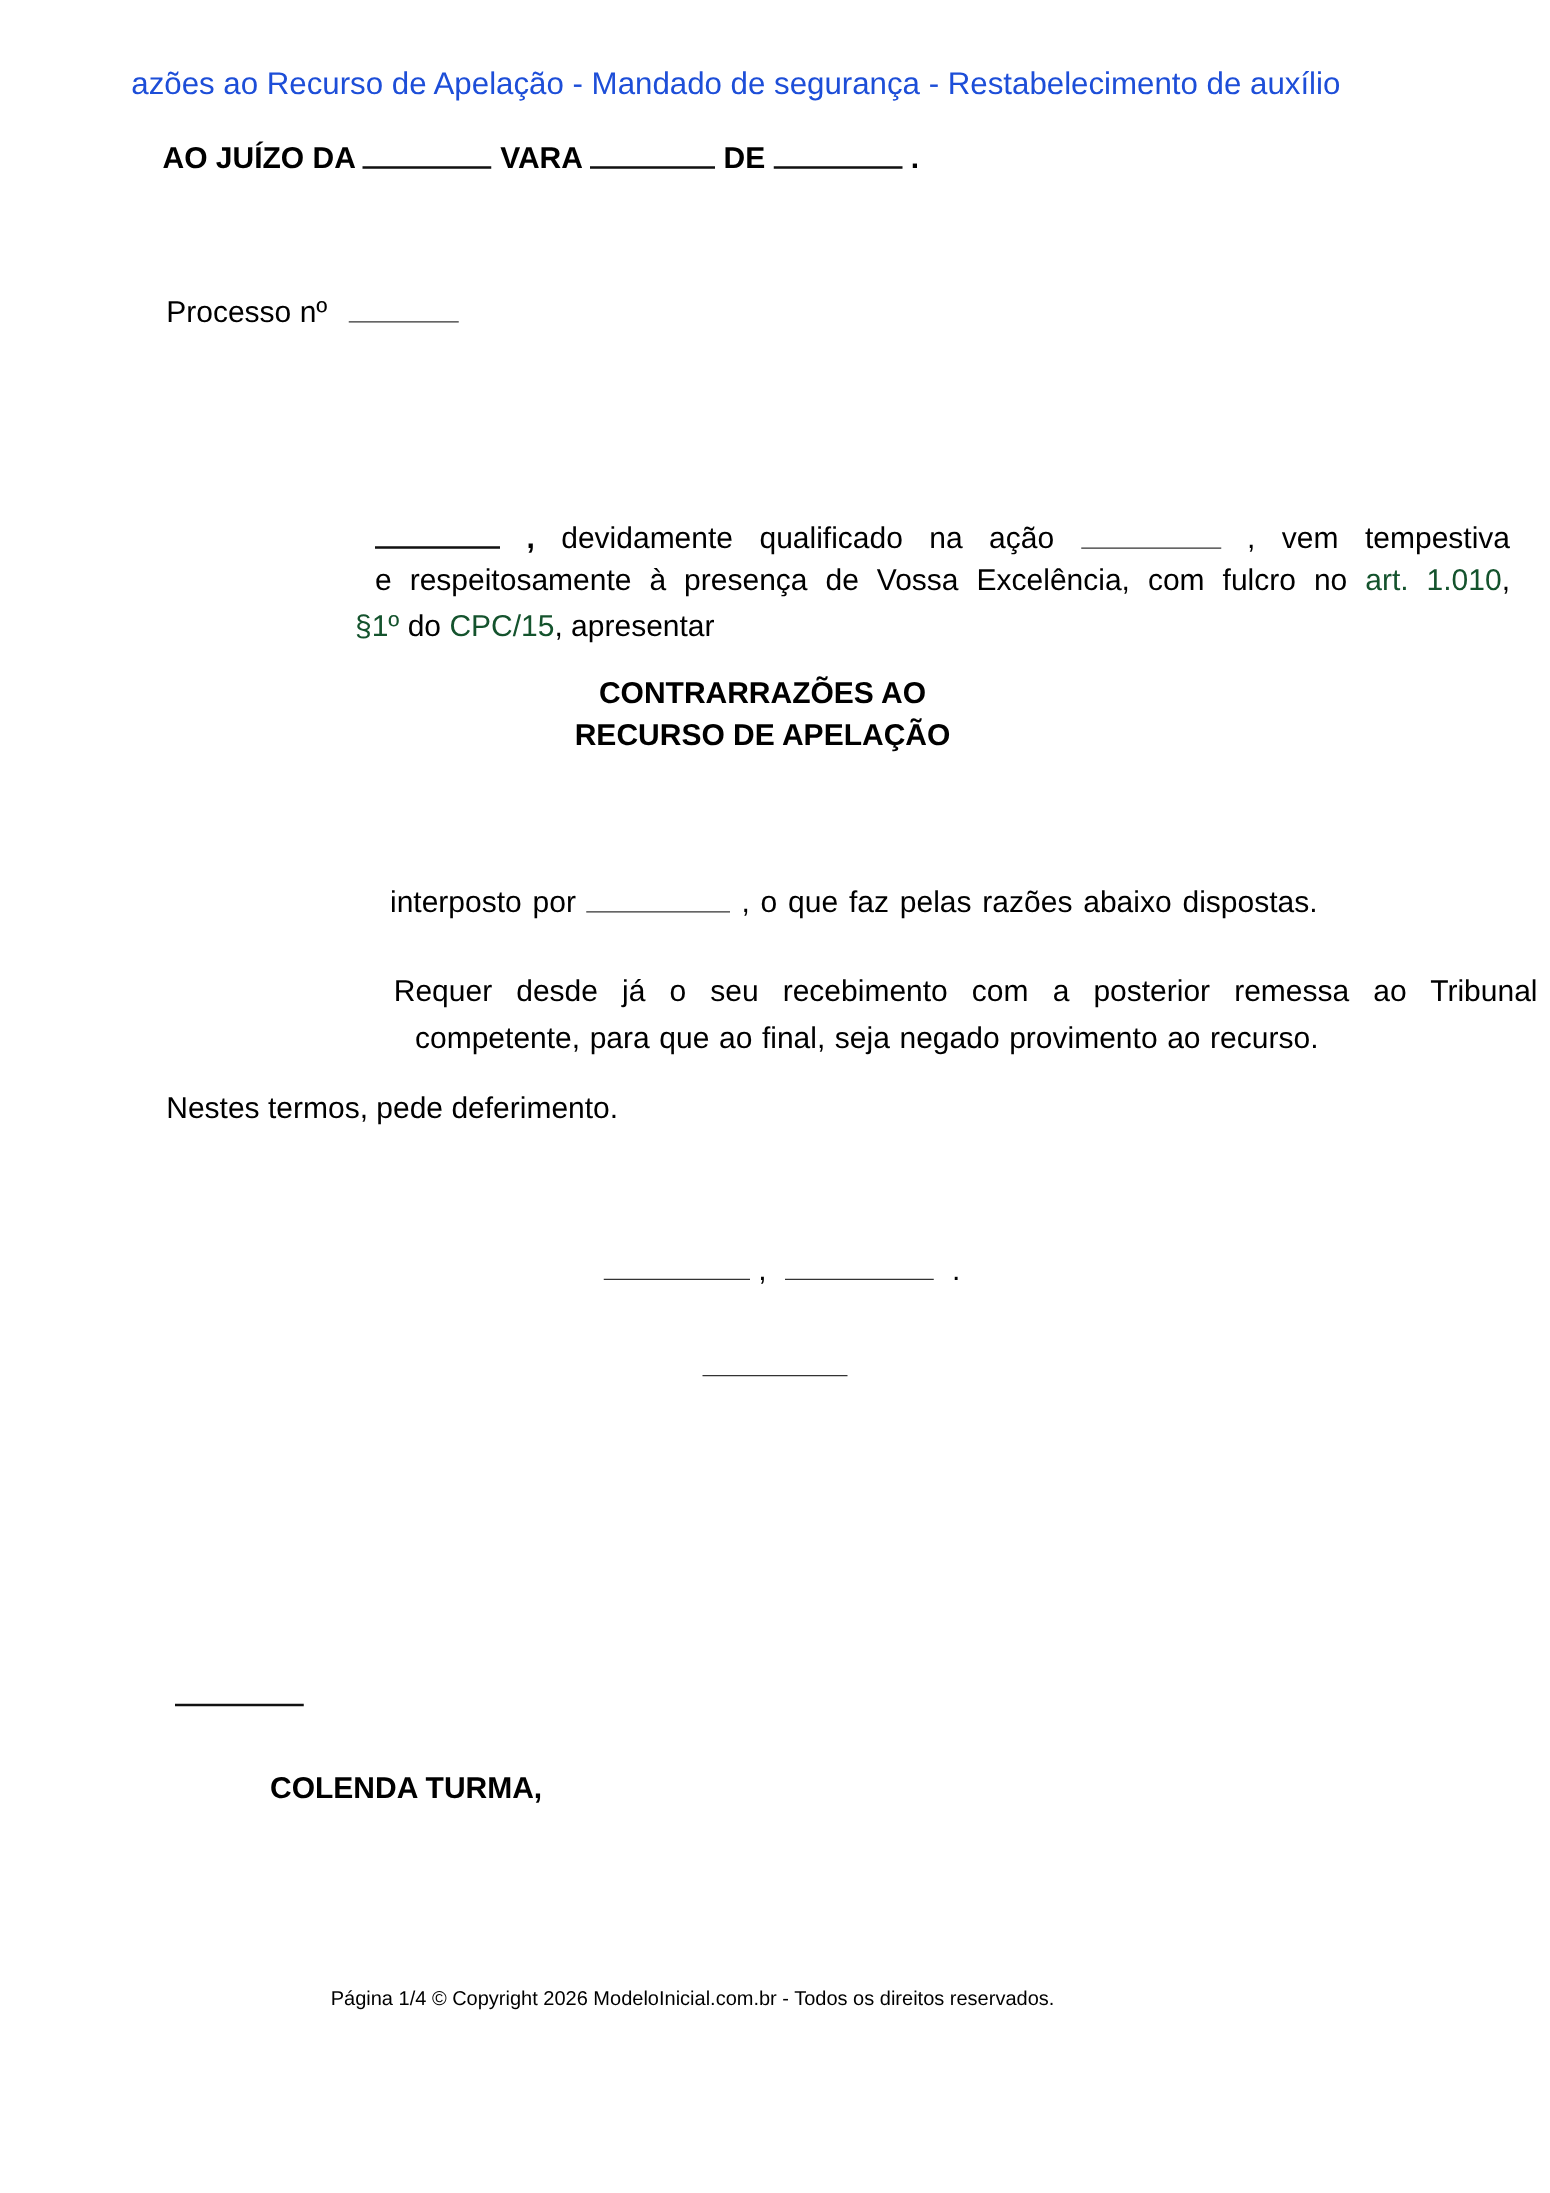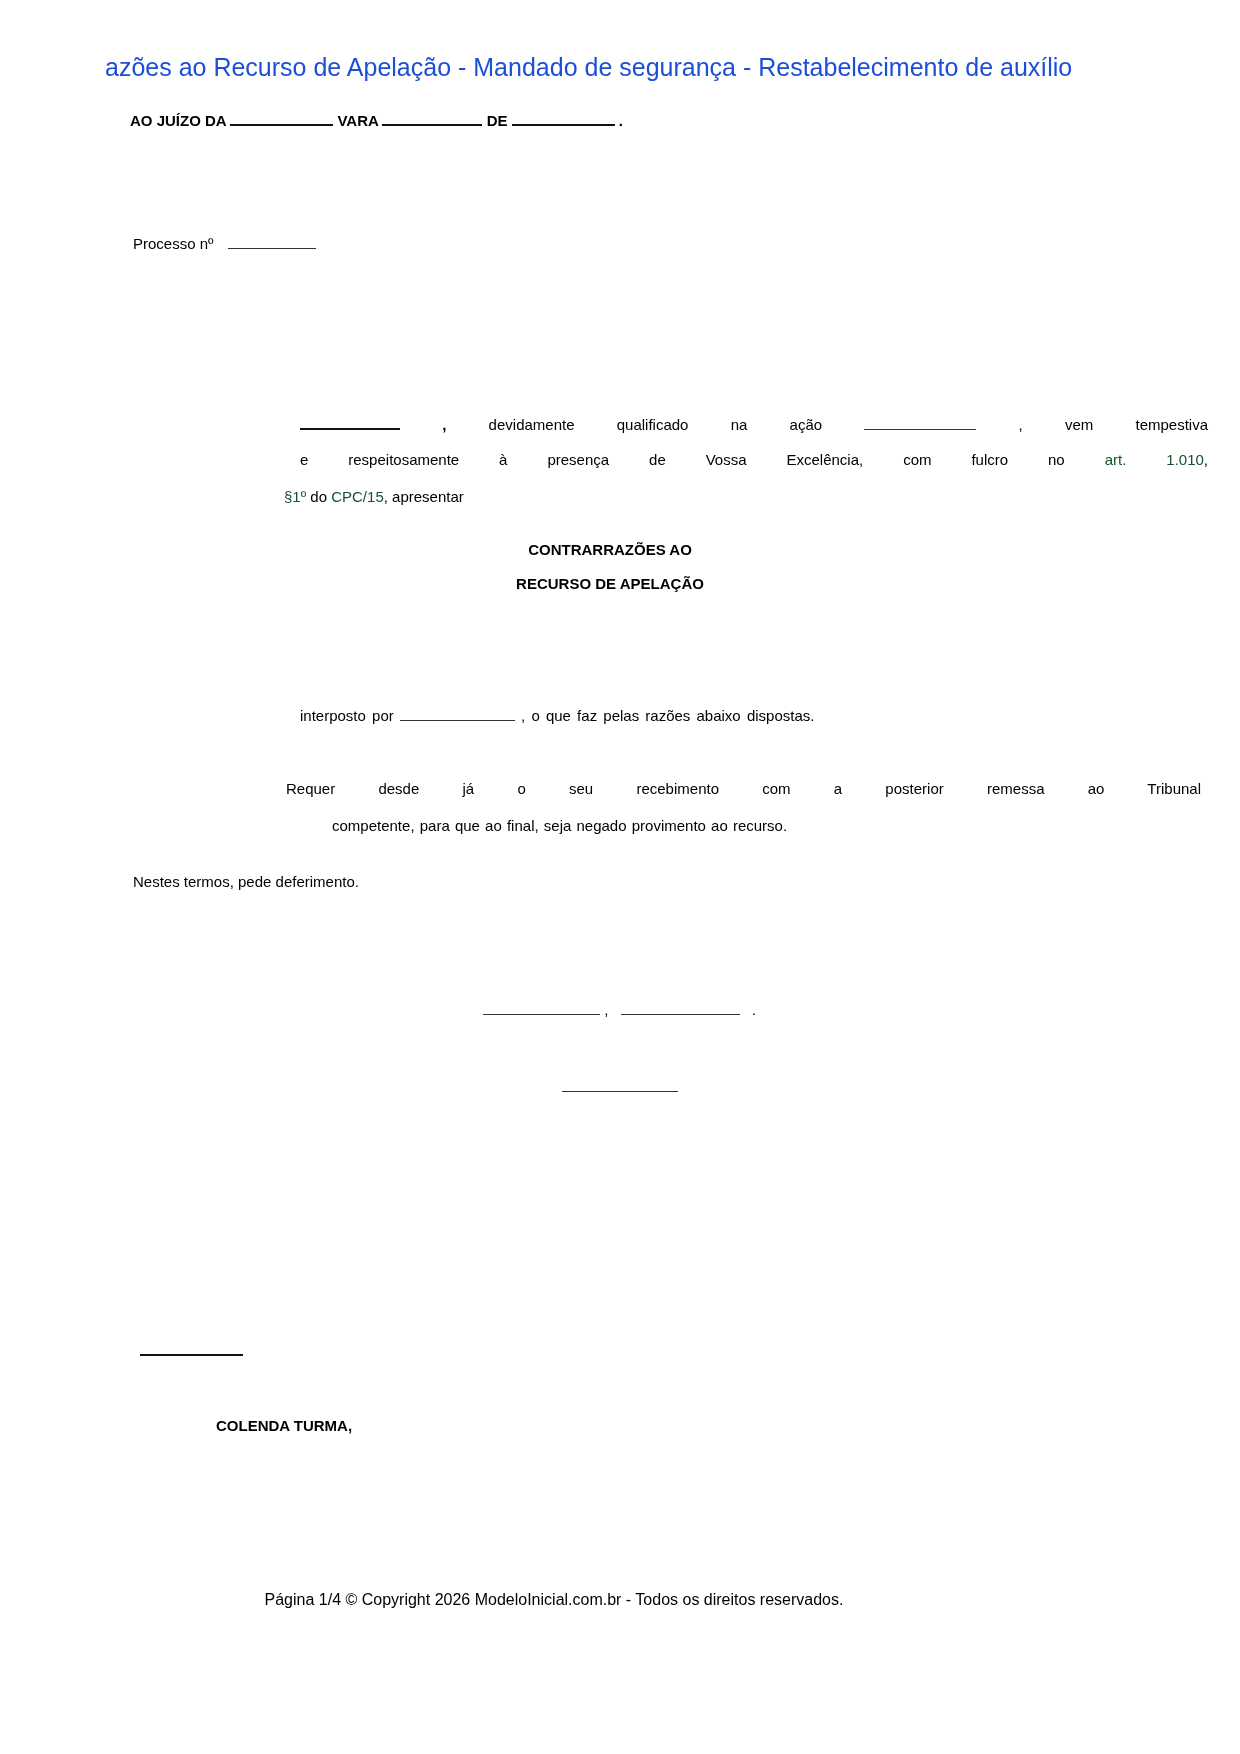--- a/index.html
+++ b/index.html
@@ -1,21 +1,21 @@
 <!DOCTYPE html>
 <html><head>
 <meta charset="utf-8">
 <style>
   html,body{margin:0;padding:0;}
   body{
     width:1240px;height:1754px;position:relative;overflow:hidden;
     background:#ffffff;color:#000000;
     font-family:"Liberation Sans", sans-serif;
   }
-  .line{position:absolute;white-space:nowrap;font-size:15px;line-height:1.15;}
+  .line{position:absolute;white-space:nowrap;font-size:24px;line-height:1.15;}
   .just{white-space:normal;text-align:justify;text-align-last:justify;}
   .b{font-weight:bold;}
   .title{position:absolute;font-size:25px;white-space:nowrap;color:#1d4ed8;}
   .blank{display:inline-block;height:0.95em;border-bottom:1.8px solid #333;vertical-align:baseline;}
   .blank.bold{border-bottom-width:2.6px;border-bottom-color:#111;}
   a.doclink{color:#14532d;cursor:pointer;}
   .center{text-align:center;text-align-last:center;white-space:nowrap;}
   .w88{width:88px}.w100{width:100px}.w103{width:103px}.w112{width:112px}
   .w115{width:115px}.w116{width:116px}.w117{width:117px}.w119{width:119px}
   .footer{position:absolute;font-size:16px;white-space:nowrap;}
@@ -53,27 +53,27 @@
 </div>
 <div class="line" style="left:284px;top:488px;">
   <a class="doclink">§1º</a>
   <span>do</span>
   <a class="doclink">CPC/15</a><span>, apresentar</span>
 </div>
 
 <div class="line b center" style="left:0;top:541px;width:1220px;">CONTRARRAZÕES AO</div>
 <div class="line b center" style="left:0;top:575px;width:1220px;">RECURSO DE APELAÇÃO</div>
 
-<div class="line" style="left:300px;top:706px;word-spacing:2px;">
+<div class="line" style="left:312px;top:706px;word-spacing:2px;">
   <span>interposto por</span>
   <span class="blank w115"></span>
   <span>, o que faz pelas razões abaixo dispostas.</span>
 </div>
 
-<div class="line just" style="left:286px;top:780px;width:915px;">Requer desde já o seu recebimento com a posterior remessa ao Tribunal</div>
+<div class="line just" style="left:315px;top:780px;width:915px;">Requer desde já o seu recebimento com a posterior remessa ao Tribunal</div>
 <div class="line" style="left:300px;top:817px;word-spacing:1px;margin-left:32px;">competente, para que ao final, seja negado provimento ao recurso.</div>
 
 <div class="line" style="left:133px;top:873px;">Nestes termos, pede deferimento.</div>
 
 <div class="line" style="left:483px;top:1000px;">
   <span class="blank w117"></span>
   <span>,</span>
   <span class="blank w119" style="margin-left:8px;"></span>
   <span style="margin-left:8px;">.</span>
 </div>

